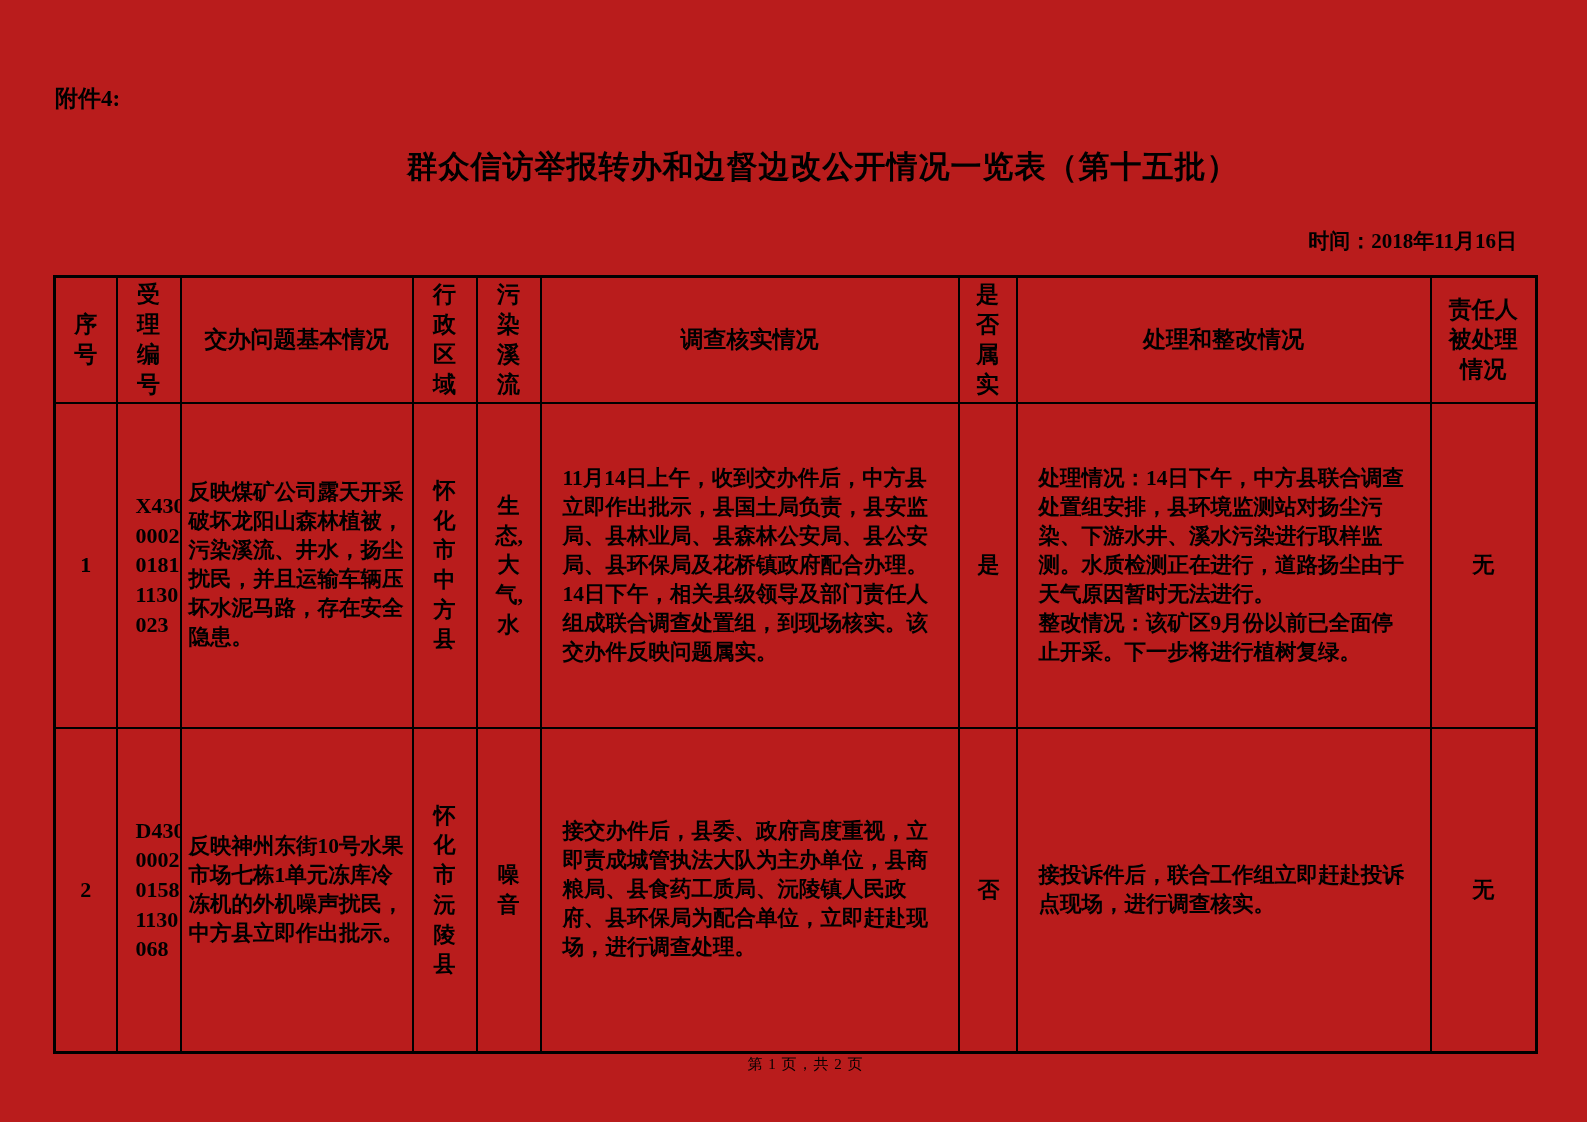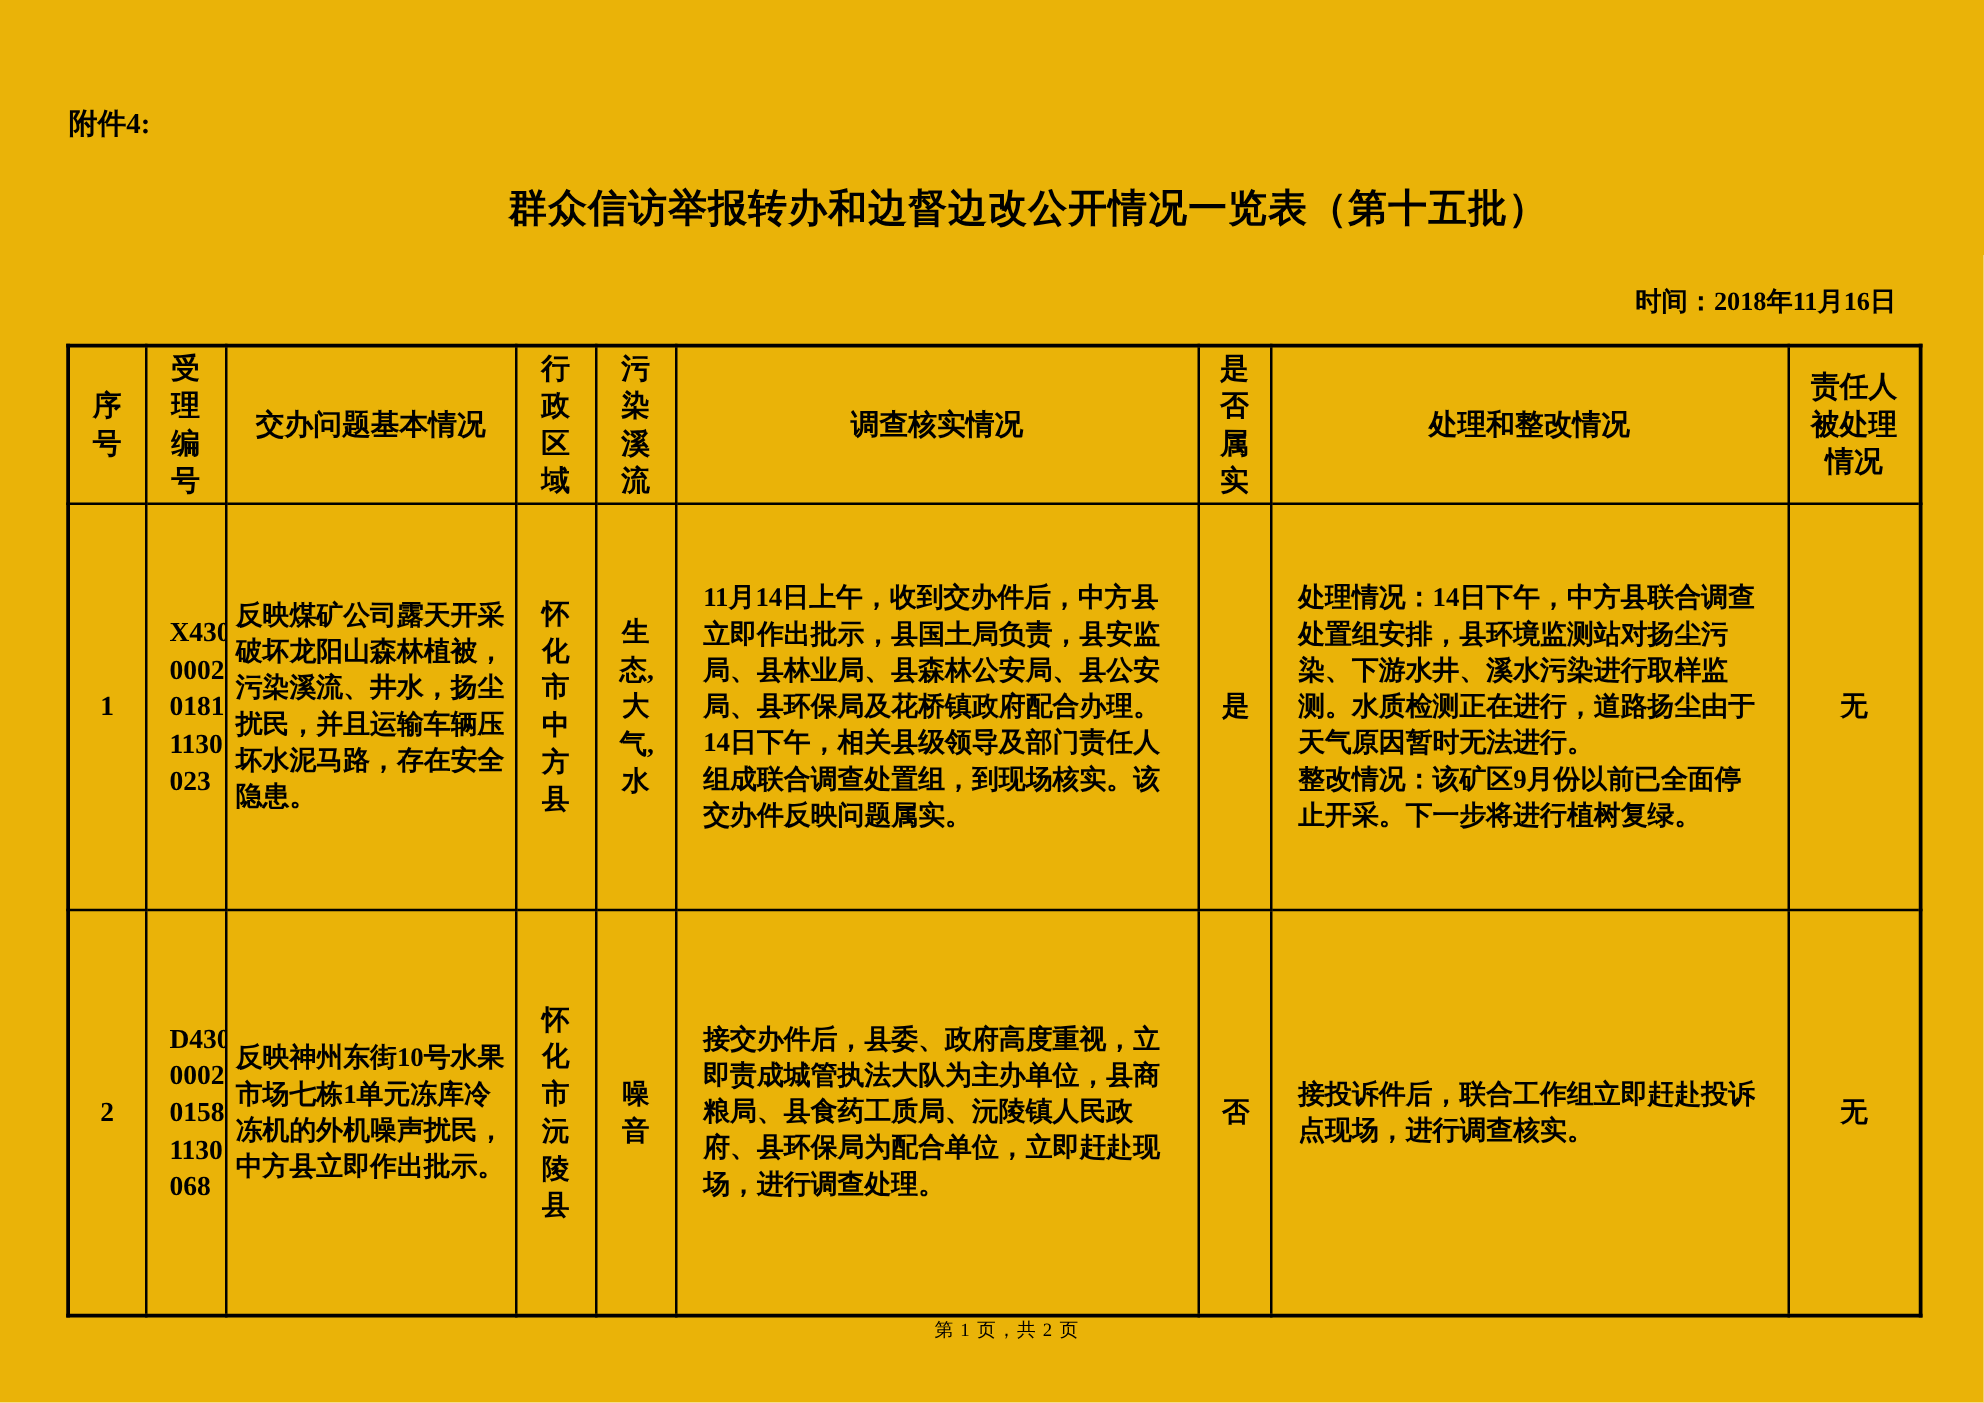--- a/index.html
+++ b/index.html
@@ -1,20 +1,20 @@
 <!DOCTYPE html>
 <html><head>
 <meta charset="utf-8">
 <style>
   html, body { margin: 0; padding: 0; background: #ffffff; }
   .page {
     position: relative;
     width: 1587px;
     height: 1122px;
-    background: #eab308;
+    background: #b91c1c;
     color: #000000;
     font-family: "Liberation Serif", serif;
     overflow: hidden;
   }
   .attachment {
     position: absolute;
     left: 55px;
     top: 83px;
     font-size: 23px;
     font-weight: bold;

